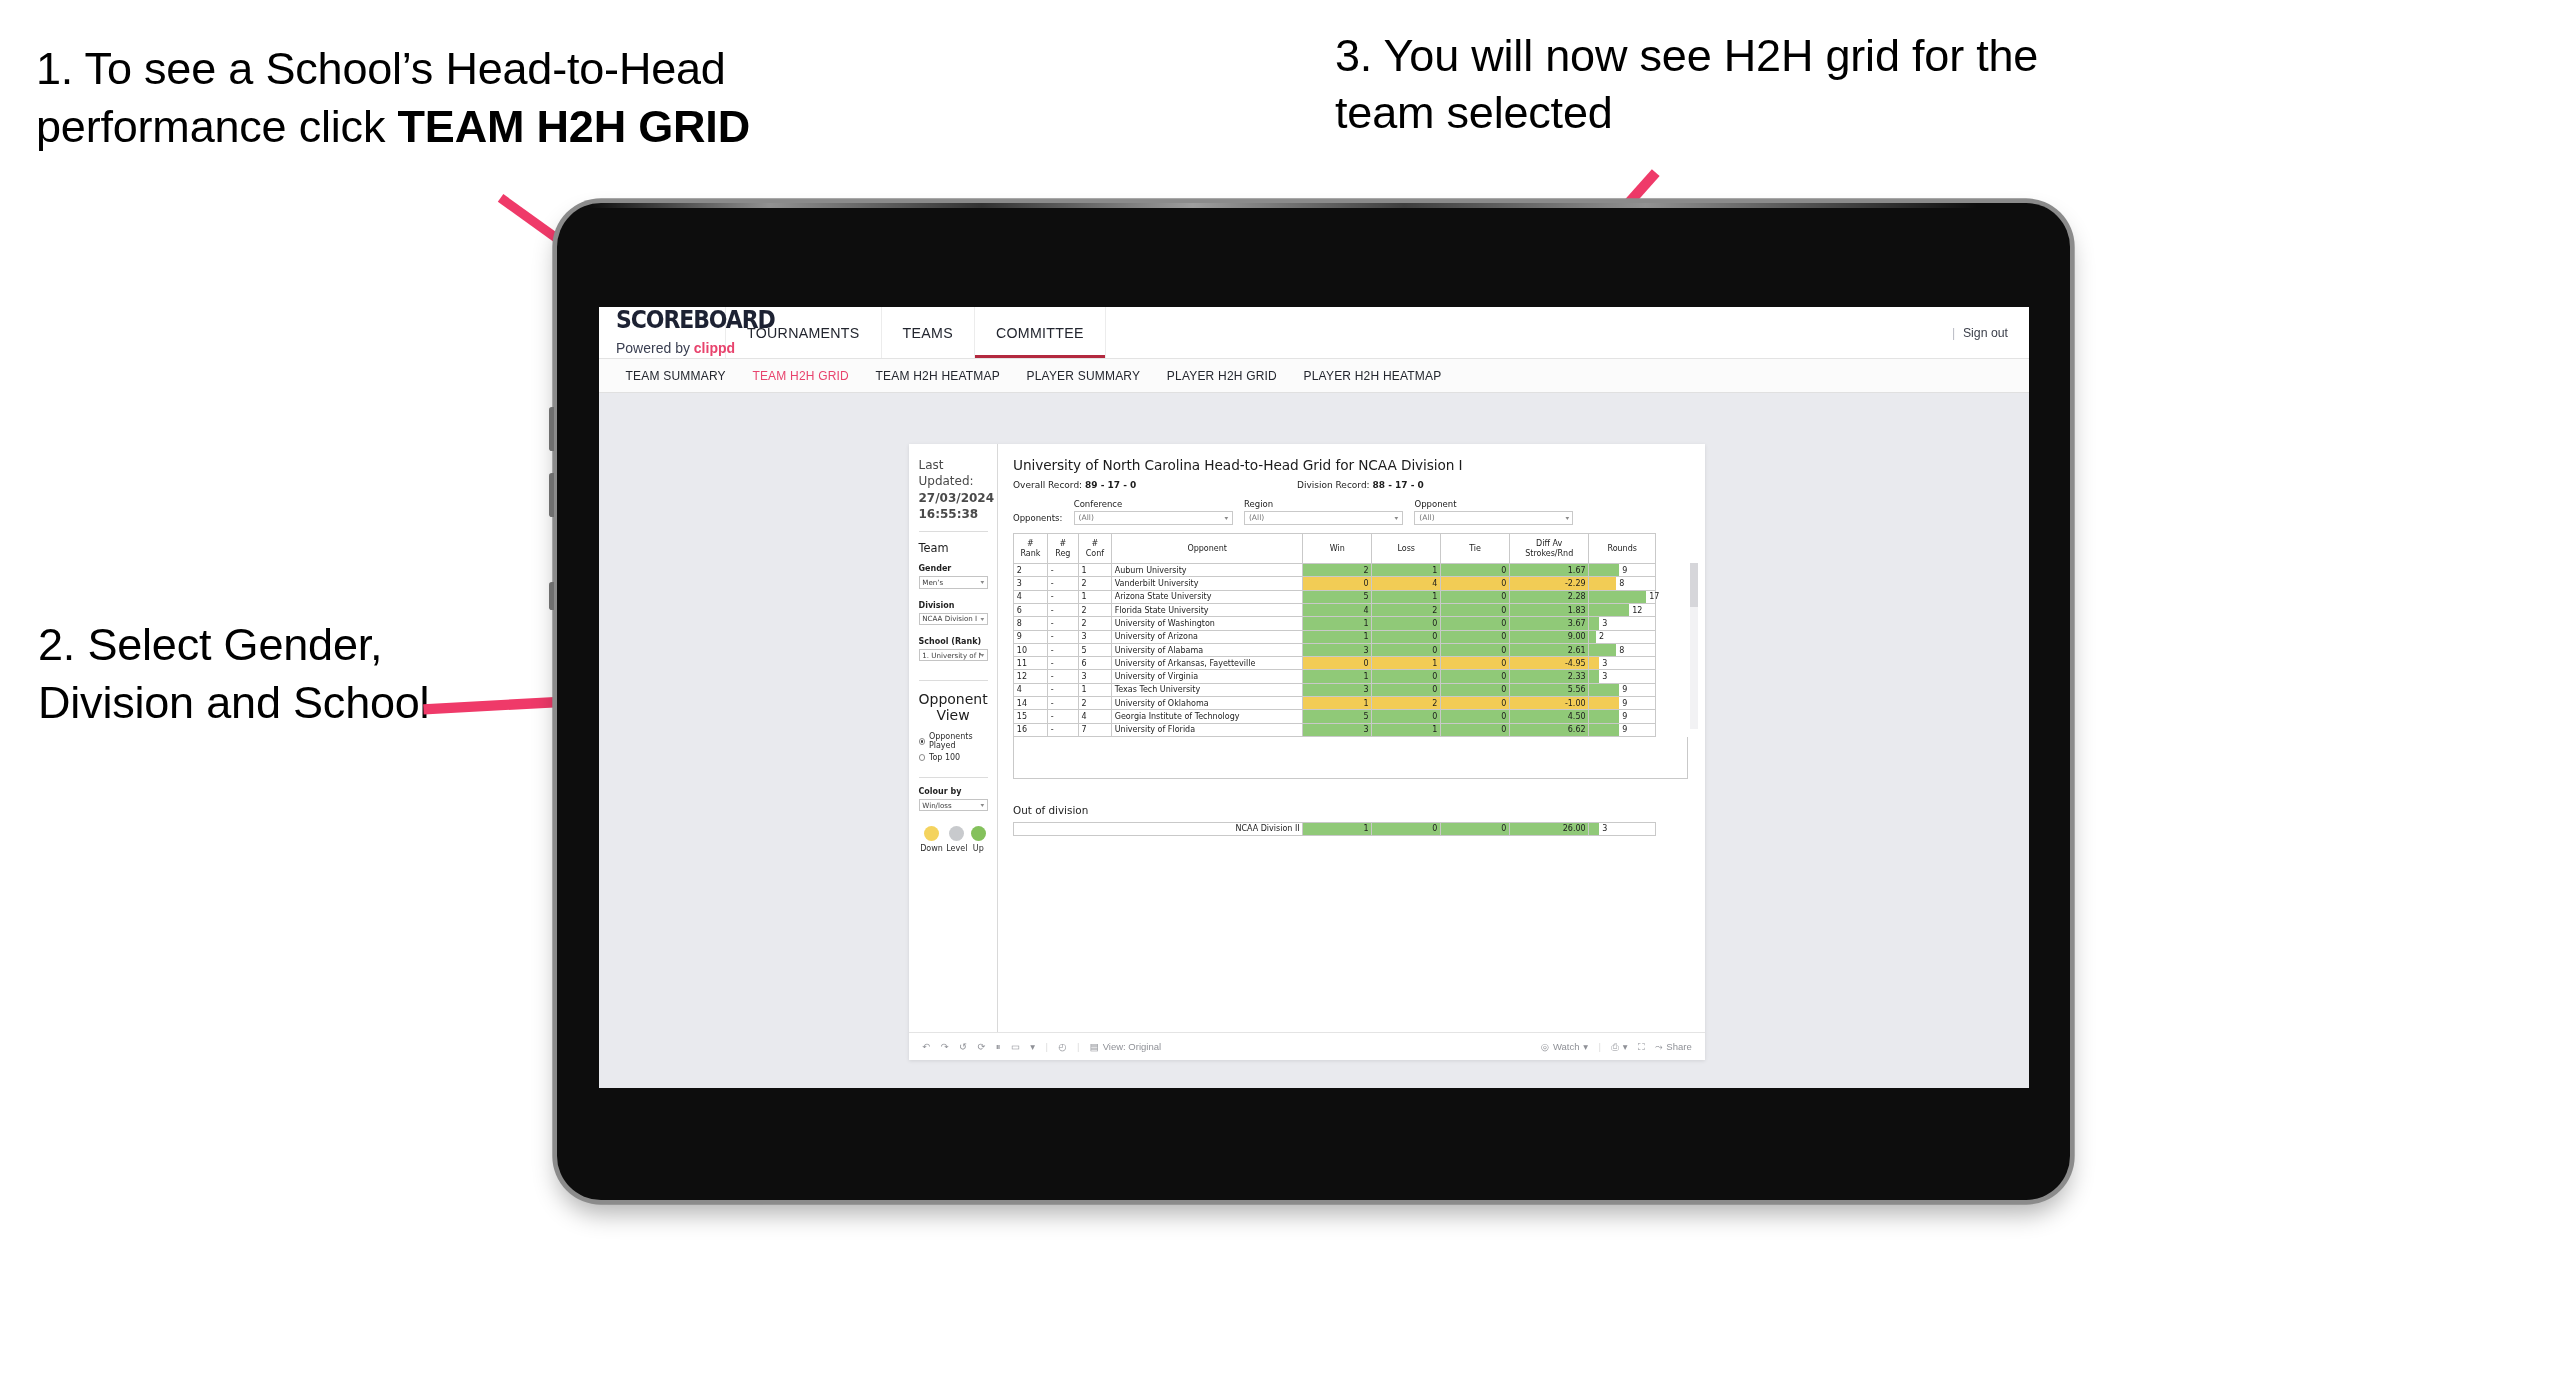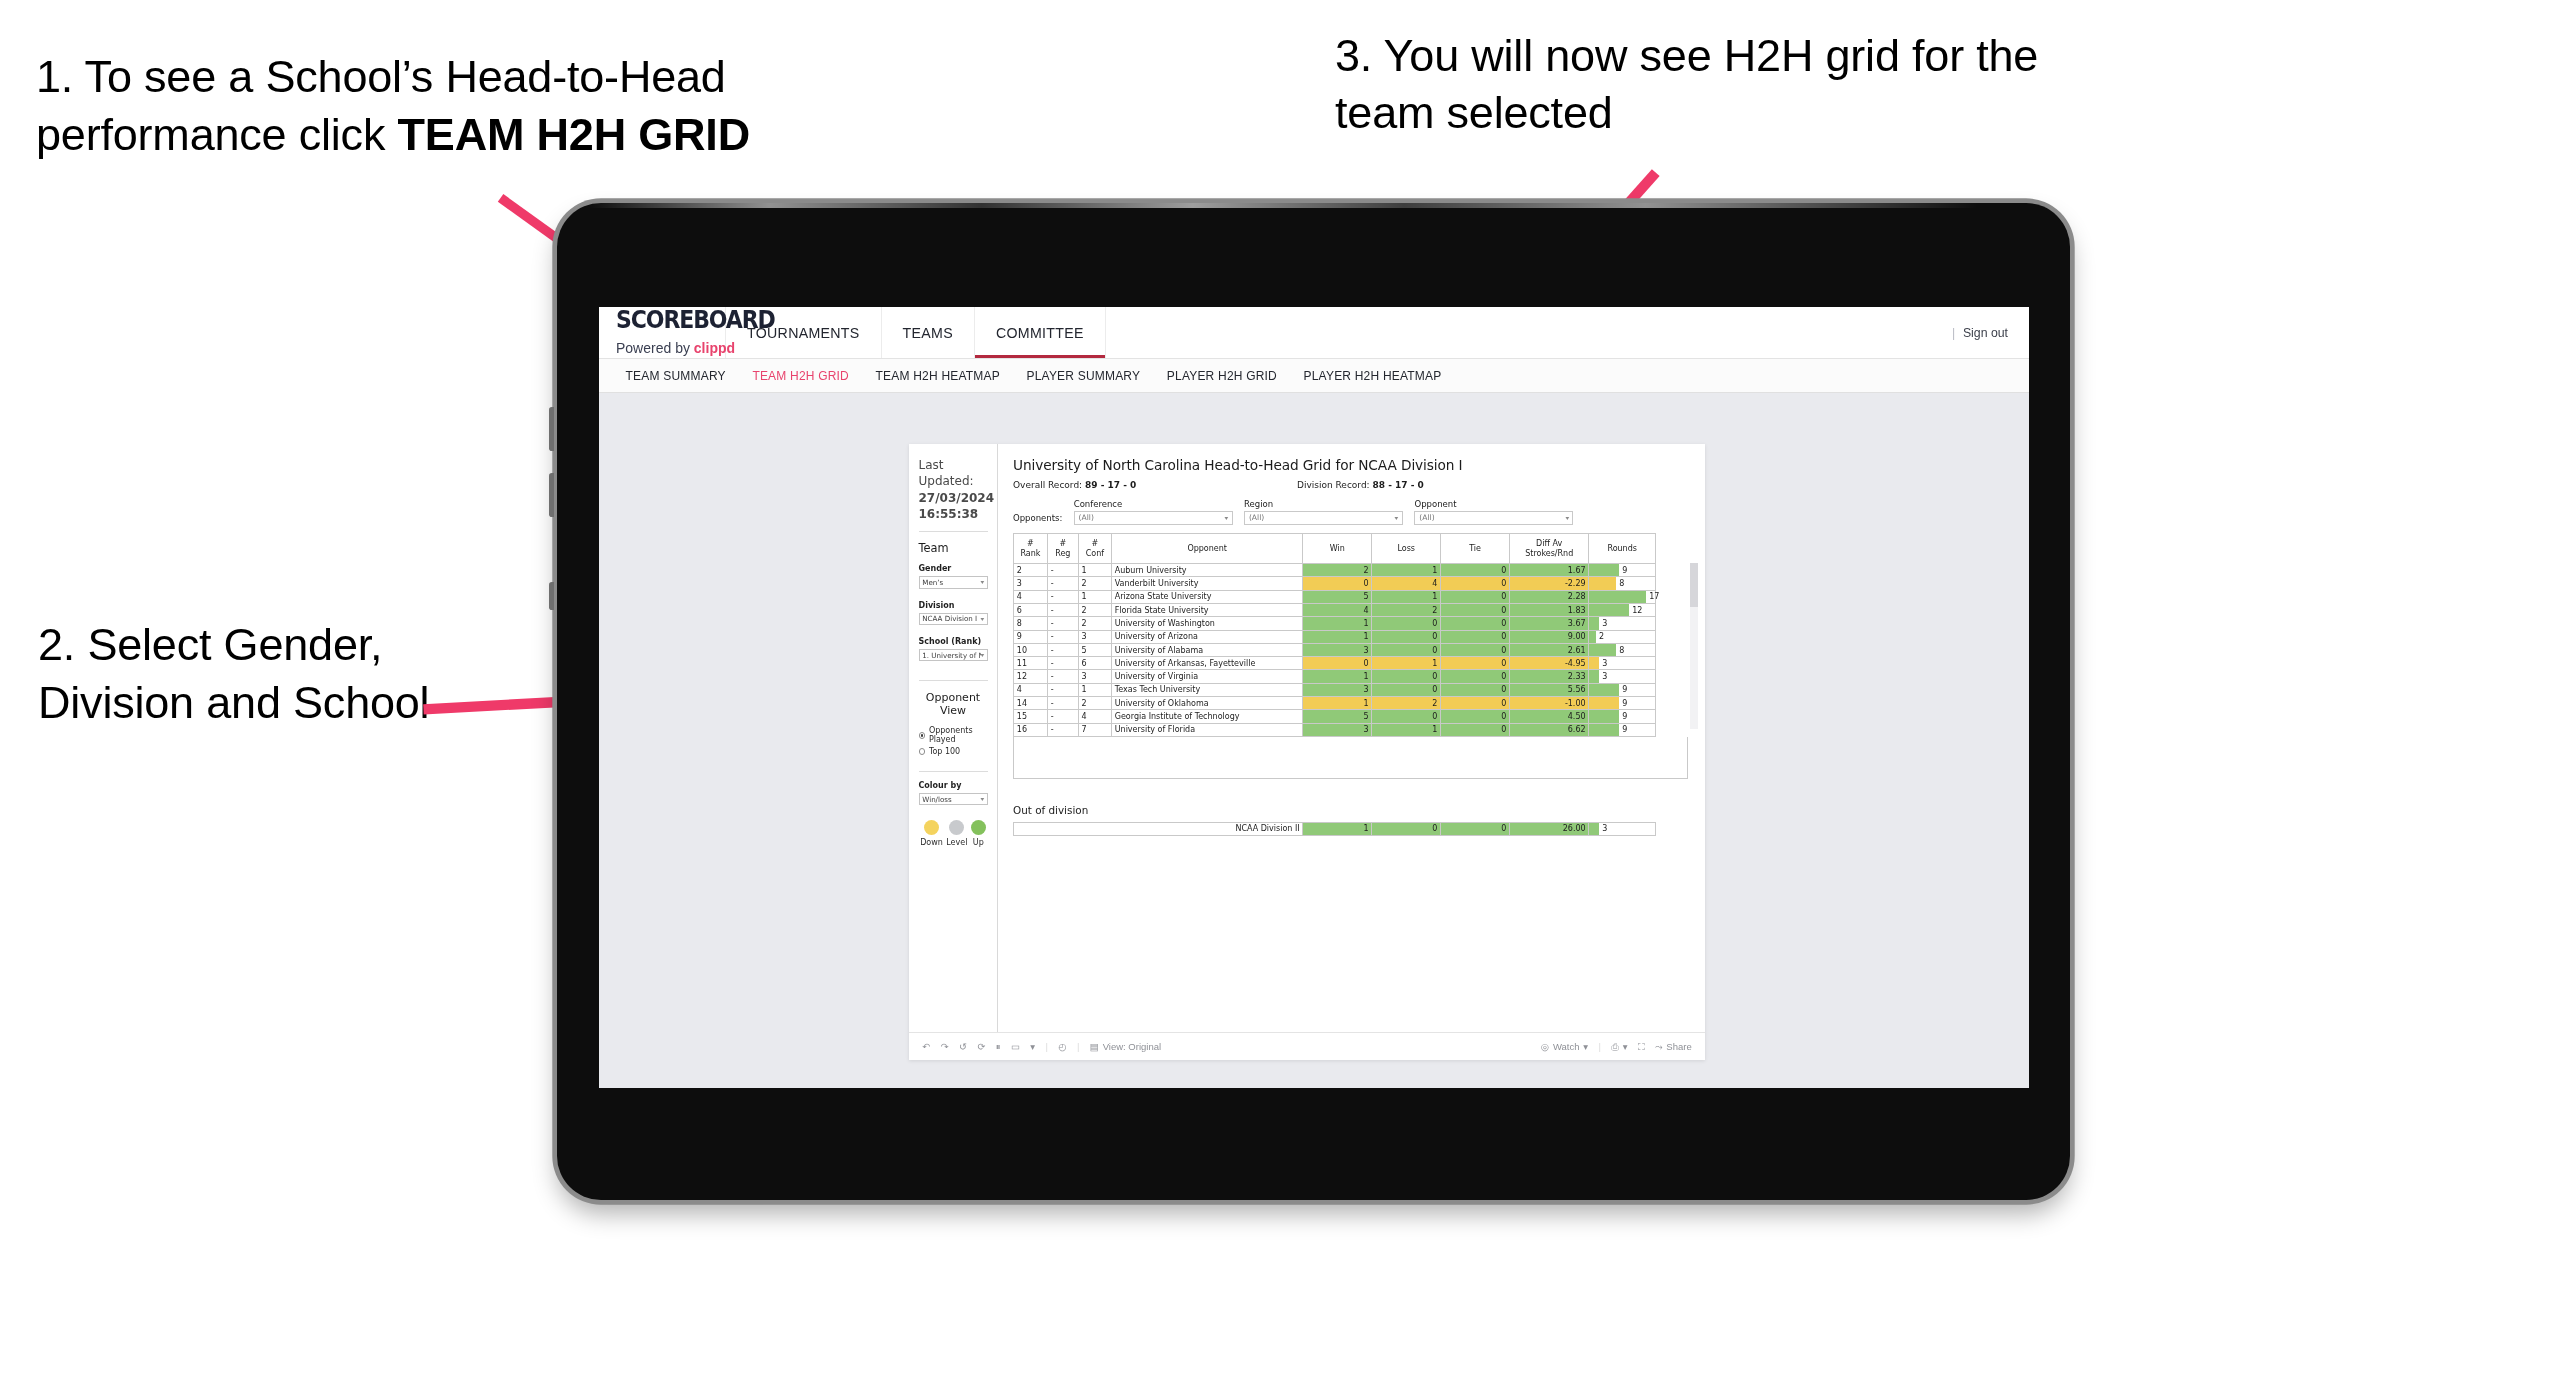--- a/index.html
+++ b/index.html
@@ -14,21 +14,21 @@
   
   .anno {
     position: absolute;
     color: #000;
     font-family: "Liberation Sans", sans-serif;
     font-size: 45px;
     line-height: 1.28;
     letter-spacing: -0.2px;
     white-space: pre-line;
   }
-  #anno-1 { left: 36px; top: 48px; width: 758px; }
+  #anno-1 { left: 36px; top: 40px; width: 758px; }
   #anno-1 .strong { font-weight: bold; }
   #anno-2 { left: 38px; top: 616px; width: 493px; }
   #anno-3 { left: 1335px; top: 26.5px; width: 758px; }
 
   .arrow { position: absolute; pointer-events: none; }
 
   
   #tablet {
     position: absolute;
     left: 557px;
@@ -169,21 +169,21 @@
     width: 89px;
     border-right: 0.9px solid #d9d9d9;
     padding: 13.3px 9.5px 0 9.5px;
     font-family: "DejaVu Sans", sans-serif;
     color: #2b2b2b;
   }
   #last-updated { font-size: 12px; line-height: 1.35; color: #4a4a4a; }
   #last-updated b { font-weight: bold; }
   .side-sep { height: 0.9px; background: #dcdcdc; margin: 8.5px 0 9.5px 0; }
   .side-h { font-size: 11.4px; font-weight: normal; margin-bottom: 9.5px; color: #1c1c1c; }
-  .side-h.center { text-align: center; font-size: 11px; }
+  .side-h.center { text-align: center; font-size: 14px; }
   .field { margin-bottom: 12.3px; }
   .field-label { font-size: 8px; font-weight: bold; margin-bottom: 2.8px; color: #1f1f1f; }
   .select {
     height: 12.3px;
     border: 0.9px solid #c4c4c4;
     background: #fff;
     font-size: 7.1px;
     color: #3c3c3c;
     display: flex;
     align-items: center;

